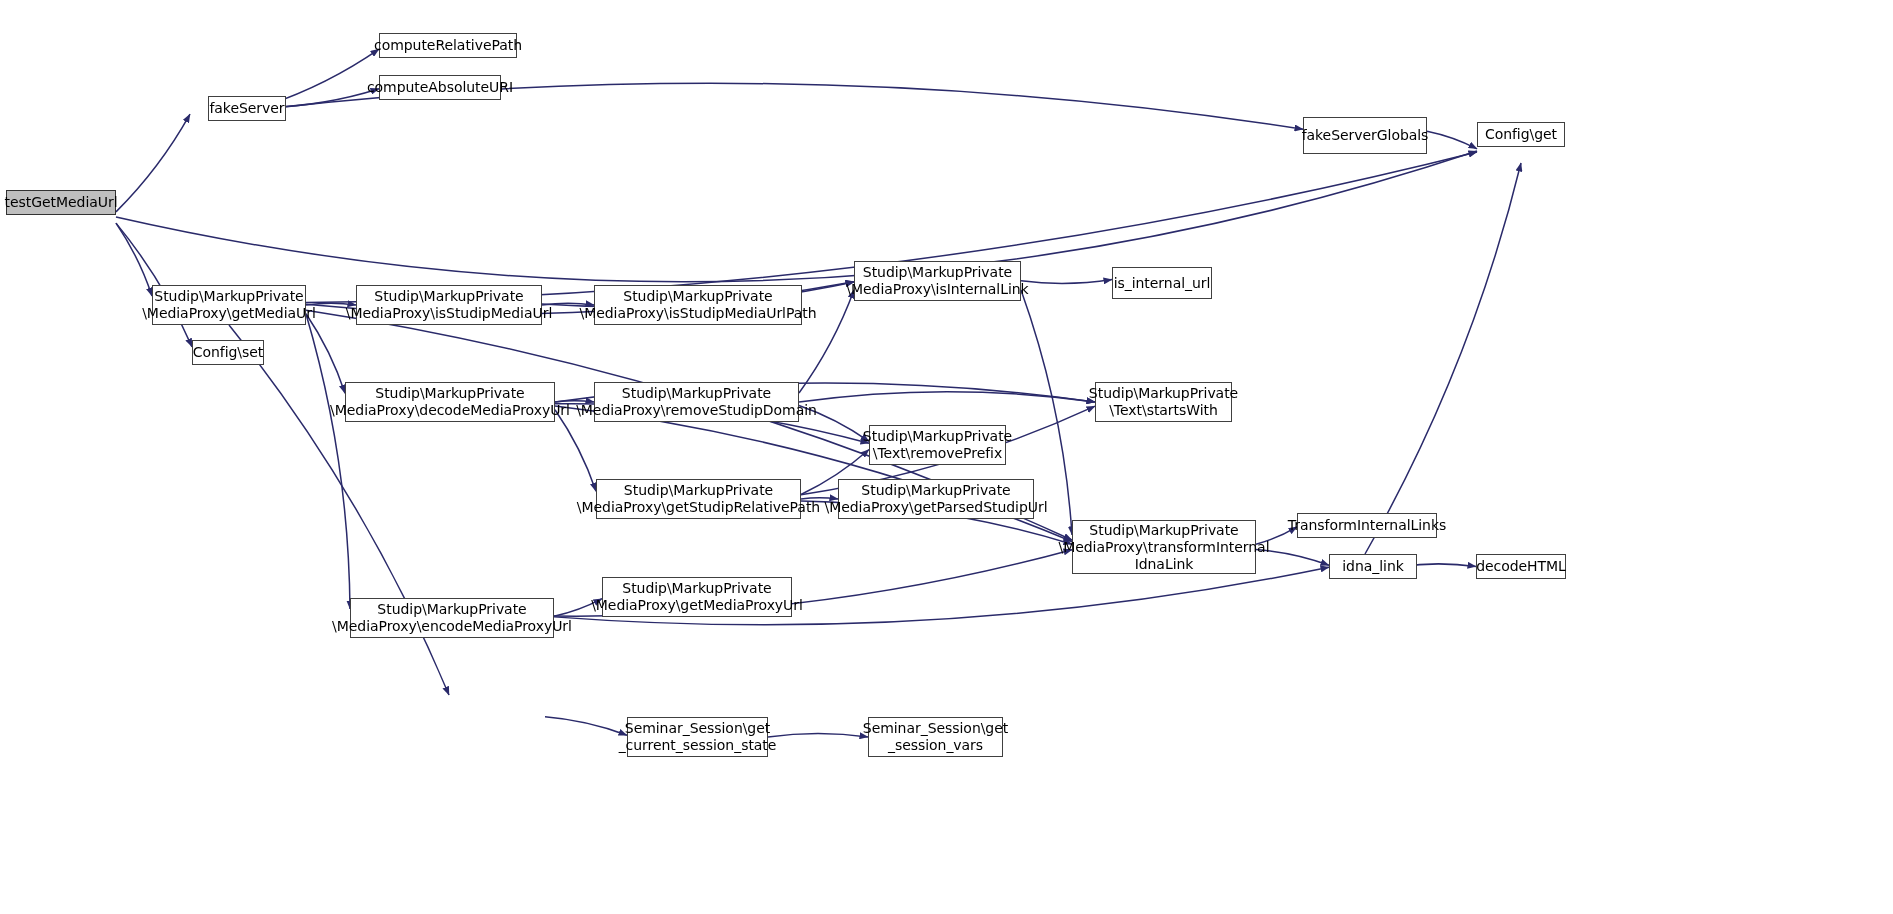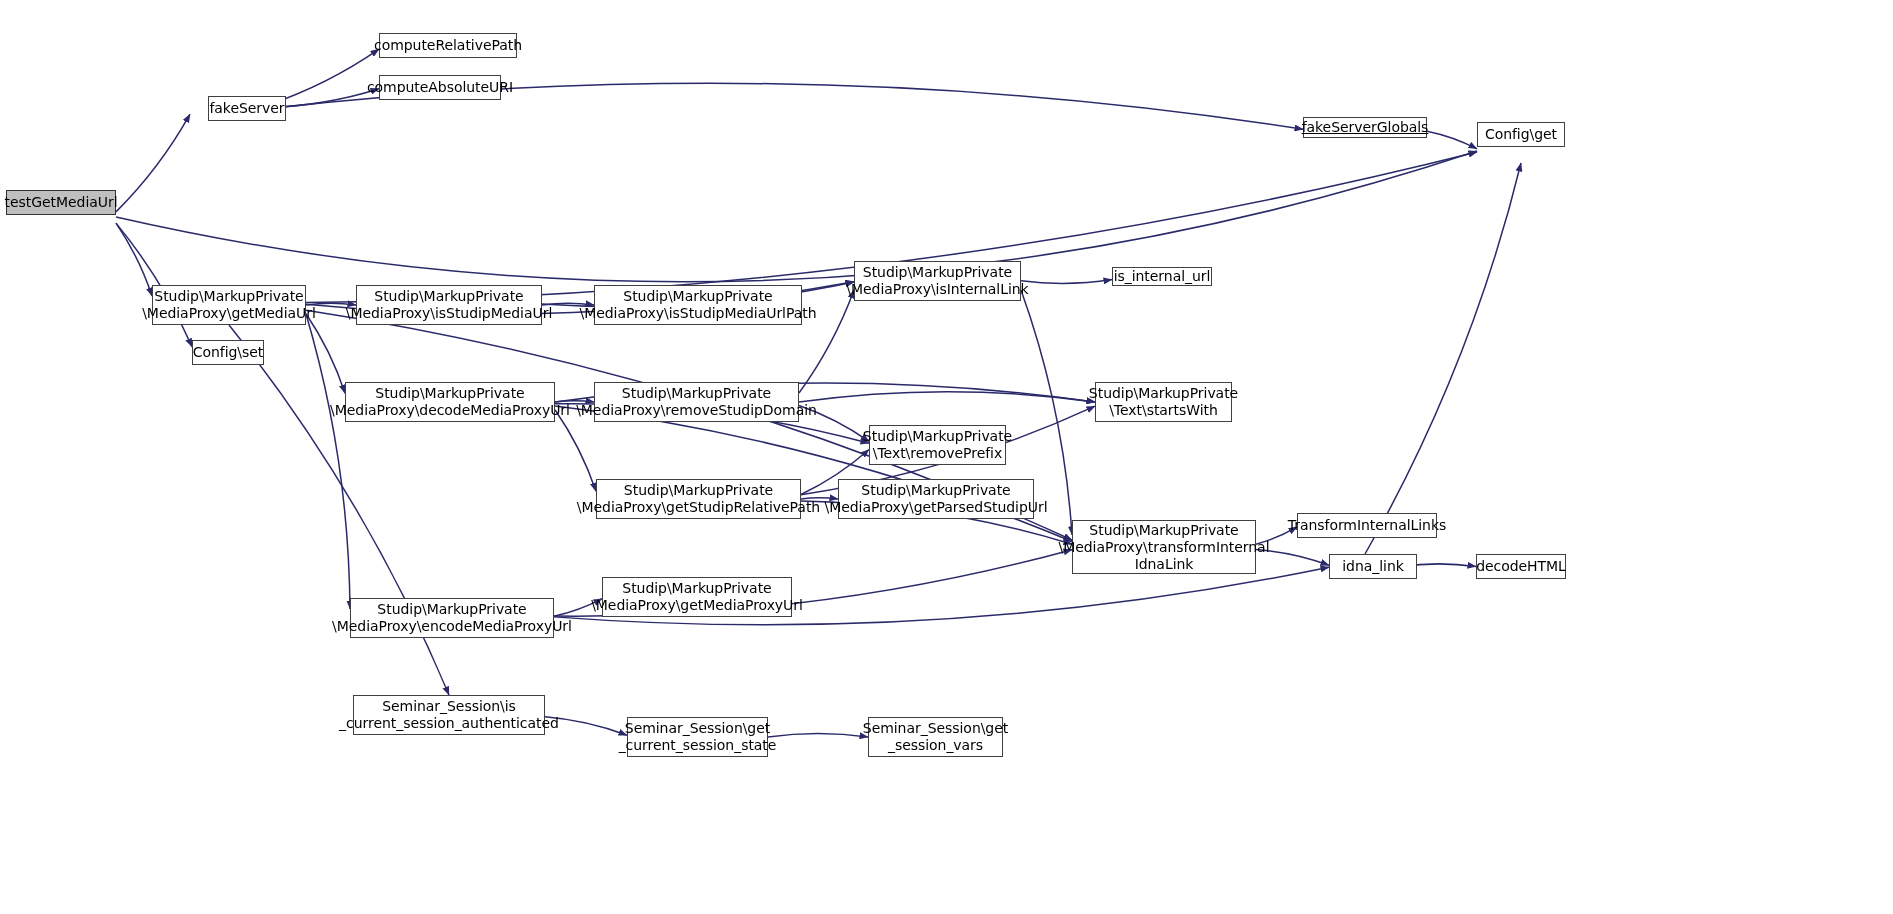--- a/index.html
+++ b/index.html
@@ -108,32 +108,32 @@
         <path d="M 554,616.008415147265 Q 817.6423842917251,619.1085273492286 1072,549.6886395511922" fill="none" stroke="#2a2a6a" stroke-width="1.5" marker-end="url(#arrowhead)"></path>
         <path d="M 545,716.7635270541082 Q 587.2931062124248,720.26 627,735.2364729458918" fill="none" stroke="#2a2a6a" stroke-width="1.5" marker-end="url(#arrowhead)"></path>
         <path d="M 768,737 Q 818,730 868,737" fill="none" stroke="#2a2a6a" stroke-width="1.5" marker-end="url(#arrowhead)"></path>
       </g>
   </svg>
   <div id="node-layer">
       <div class="node root" style="left: 6px; top: 190px; width: 110px; height: 25px;"><span class="node-label">testGetMediaUrl</span></div>
       <div class="node" style="left: 379px; top: 33px; width: 138px; height: 25px;"><span class="node-label">computeRelativePath</span></div>
       <div class="node" style="left: 379px; top: 75px; width: 122px; height: 25px;"><span class="node-label">computeAbsoluteURI</span></div>
       <div class="node" style="left: 208px; top: 96px; width: 78px; height: 25px;"><span class="node-label">fakeServer</span></div>
-      <div class="node" style="left: 1303px; top: 117px; width: 124px; height: 21px; text-decoration: underline;"><span class="node-label">fakeServerGlobals</span></div>
+      <div class="node" style="left: 1303px; top: 117px; width: 124px; height: 37px;"><span class="node-label">fakeServerGlobals</span></div>
       <div class="node" style="left: 1477px; top: 122px; width: 88px; height: 25px;"><span class="node-label">Config\get</span></div>
       <div class="node" style="left: 152px; top: 285px; width: 154px; height: 40px;"><span class="node-label">Studip\MarkupPrivate
 \MediaProxy\getMediaUrl</span></div>
       <div class="node" style="left: 192px; top: 340px; width: 72px; height: 25px;"><span class="node-label">Config\set</span></div>
       <div class="node" style="left: 356px; top: 285px; width: 186px; height: 40px;"><span class="node-label">Studip\MarkupPrivate
 \MediaProxy\isStudipMediaUrl</span></div>
       <div class="node" style="left: 594px; top: 285px; width: 208px; height: 40px;"><span class="node-label">Studip\MarkupPrivate
 \MediaProxy\isStudipMediaUrlPath</span></div>
       <div class="node" style="left: 854px; top: 261px; width: 167px; height: 40px;"><span class="node-label">Studip\MarkupPrivate
 \MediaProxy\isInternalLink</span></div>
-      <div class="node" style="left: 1112px; top: 267px; width: 100px; height: 19px;"><span class="node-label">is_internal_url</span></div>
+      <div class="node" style="left: 1112px; top: 267px; width: 100px; height: 32px;"><span class="node-label">is_internal_url</span></div>
       <div class="node" style="left: 345px; top: 382px; width: 210px; height: 40px;"><span class="node-label">Studip\MarkupPrivate
 \MediaProxy\decodeMediaProxyUrl</span></div>
       <div class="node" style="left: 594px; top: 382px; width: 205px; height: 40px;"><span class="node-label">Studip\MarkupPrivate
 \MediaProxy\removeStudipDomain</span></div>
       <div class="node" style="left: 1095px; top: 382px; width: 137px; height: 40px;"><span class="node-label">Studip\MarkupPrivate
 \Text\startsWith</span></div>
       <div class="node" style="left: 869px; top: 425px; width: 137px; height: 40px;"><span class="node-label">Studip\MarkupPrivate
 \Text\removePrefix</span></div>
       <div class="node" style="left: 596px; top: 479px; width: 205px; height: 40px;"><span class="node-label">Studip\MarkupPrivate
 \MediaProxy\getStudipRelativePath</span></div>
@@ -142,20 +142,18 @@
       <div class="node" style="left: 1072px; top: 520px; width: 184px; height: 54px;"><span class="node-label">Studip\MarkupPrivate
 \MediaProxy\transformInternal
 IdnaLink</span></div>
       <div class="node" style="left: 1297px; top: 513px; width: 140px; height: 25px;"><span class="node-label">TransformInternalLinks</span></div>
       <div class="node" style="left: 1329px; top: 554px; width: 88px; height: 25px;"><span class="node-label">idna_link</span></div>
       <div class="node" style="left: 1476px; top: 554px; width: 90px; height: 25px;"><span class="node-label">decodeHTML</span></div>
       <div class="node" style="left: 602px; top: 577px; width: 190px; height: 40px;"><span class="node-label">Studip\MarkupPrivate
 \MediaProxy\getMediaProxyUrl</span></div>
       <div class="node" style="left: 350px; top: 598px; width: 204px; height: 40px;"><span class="node-label">Studip\MarkupPrivate
 \MediaProxy\encodeMediaProxyUrl</span></div>
-      <div class="node" style="left: 353px; top: 695px; width: 192px; height: 40px;"><span class="node-label">Seminar_Session\is
-_current_session_authenticated</span></div>
       <div class="node" style="left: 627px; top: 717px; width: 141px; height: 40px;"><span class="node-label">Seminar_Session\get
 _current_session_state</span></div>
       <div class="node" style="left: 868px; top: 717px; width: 135px; height: 40px;"><span class="node-label">Seminar_Session\get
 _session_vars</span></div>
     </div>
 </div>
 
 </body></html>

